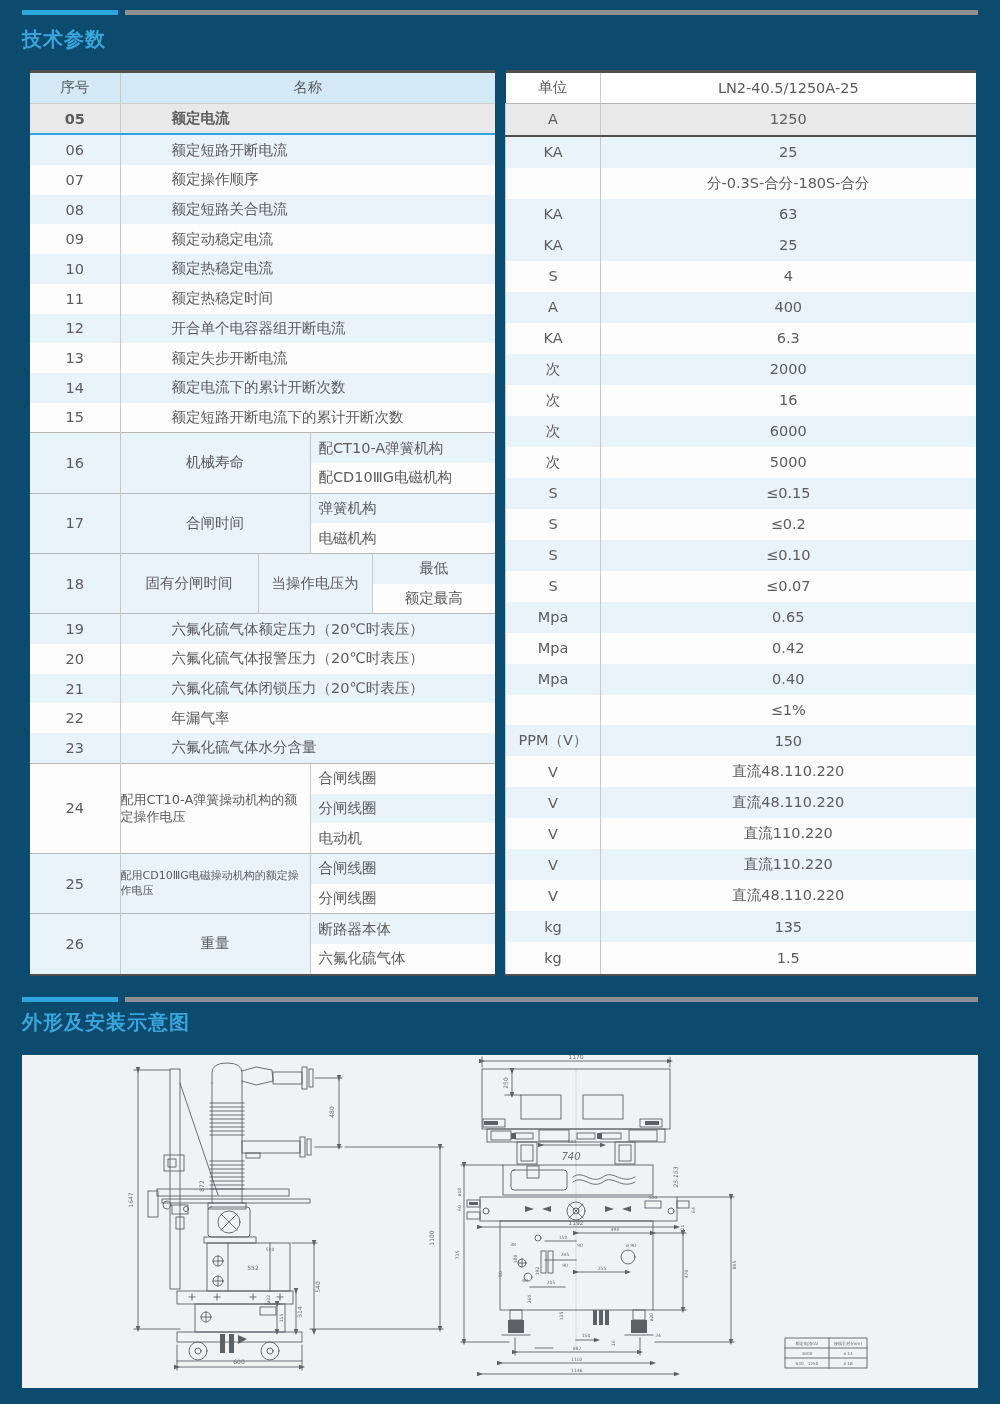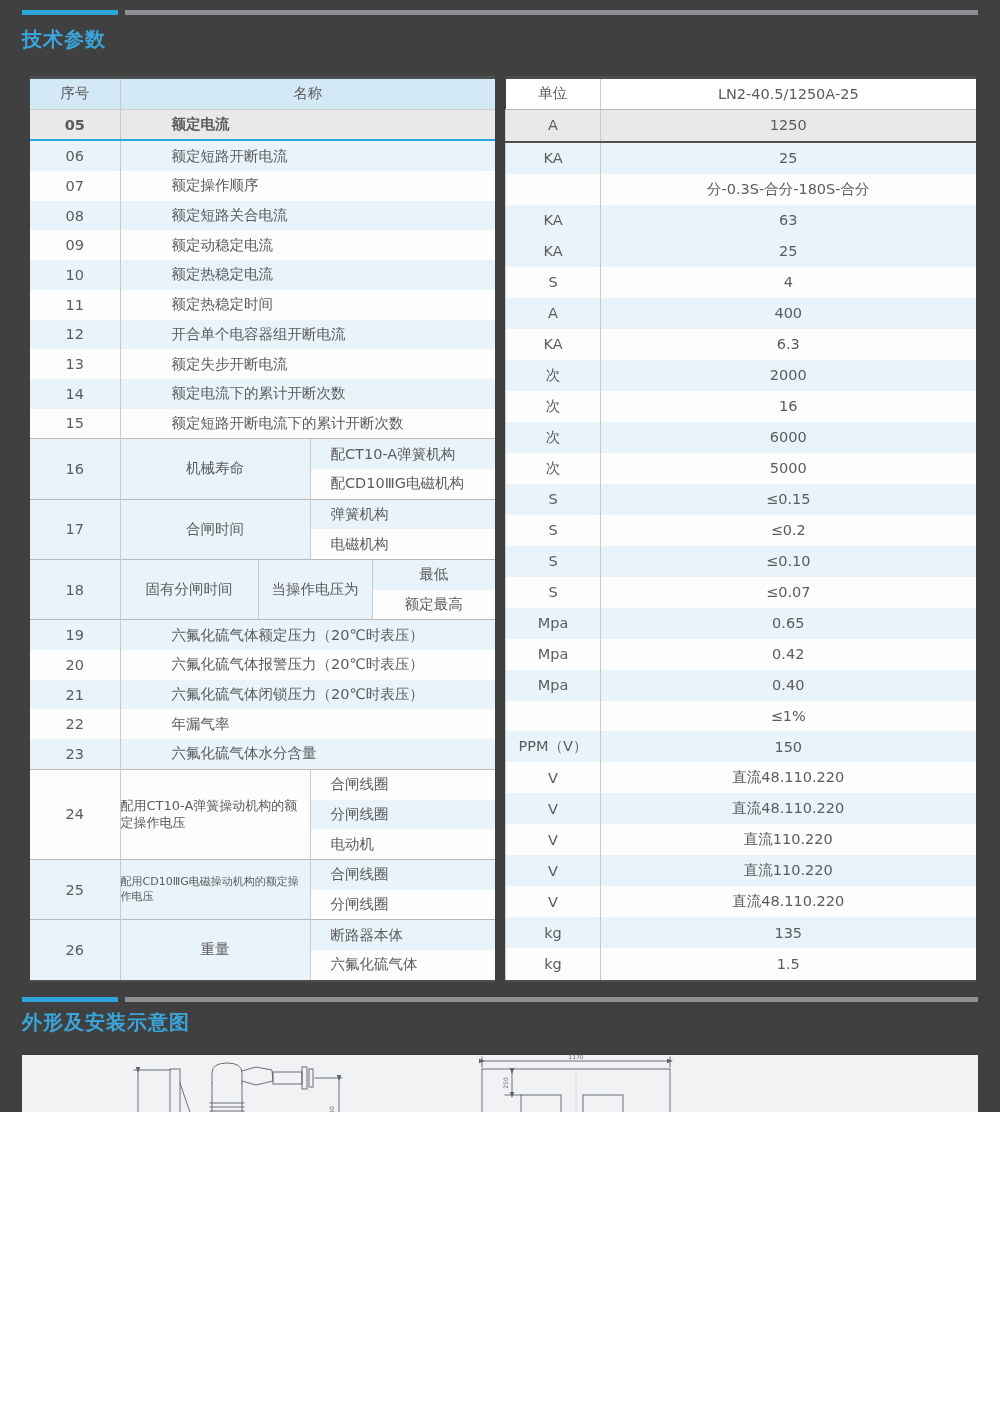--- a/index.html
+++ b/index.html
@@ -1,40 +1,40 @@
 <!DOCTYPE html>
 <html><head>
 <meta charset="utf-8">
 <style>
   html,body{margin:0;padding:0;background:#fff;}
   body{width:1000px;height:1404px;font-family:"DejaVu Sans","Liberation Sans",sans-serif;color:#5c5c5c;}
-  .page{position:relative;width:1000px;height:1112px;overflow:hidden;background:#404040;}
+  .page{position:relative;width:1000px;height:1404px;overflow:hidden;background:#0c4a6e;}
 
   .bar{position:absolute;left:22px;width:956px;height:5px;display:flex;}
   .bar .blue{width:96px;background:#2da5dd;}
   .bar .gap{width:7px;}
   .bar .gray{flex:1;background:#8e9093;}
   .bar1{top:10px;} .bar2{top:997px;}
 
   .sec-title{position:absolute;left:22px;color:#3aa5da;font-size:20px;font-weight:bold;letter-spacing:1px;}
   .t1{top:26px;} .t2{top:1009px;}
 
-  .tables{position:absolute;left:30px;top:76px;display:flex;}
+  .tables{position:absolute;left:30px;top:70px;display:flex;}
   table{border-collapse:collapse;table-layout:fixed;font-size:14.5px;color:#5c5c5c;}
   .t-left{width:465px;border-top:3px solid #4f4f4f;border-bottom:2px solid #4f4f4f;}
   .t-right{width:470px;border-top:3px solid #4f4f4f;border-bottom:2px solid #4f4f4f;margin-left:10px;}
   th,td{height:29.7px;padding:0 2px;font-weight:normal;text-align:center;overflow:hidden;}
   .t-left th{background:#d3eaf6;border-bottom:1px solid #cfcfcf;}
   .t-right th{background:#fff;border-bottom:1px solid #b5b5b5;}
   .r-b{background:#e9f3fa;} .r-w{background:#fdfdfd;} .r-gray{background:#e9e9e9;}
   .c-name{text-align:left;padding-left:51px;border-left:1px solid #c9c9c9;}
   .c-group{border-left:1px solid #c9c9c9;}
   .c-groupl{border-left:1px solid #c9c9c9;text-align:left;padding-left:0;font-size:13px;line-height:1.35;}
   .c-sm{font-size:11px;}
-  .c-sub{text-align:left;padding-left:20px;border-left:1px solid #c9c9c9;margin-left:11px;}
+  .c-sub{text-align:left;padding-left:8px;border-left:1px solid #c9c9c9;margin-left:11px;}
   .c-subc{text-align:center;border-left:1px solid #c9c9c9;}
   .c-unit{border-left:1px solid #c9c9c9;}
   .c-val{border-left:1px solid #c9c9c9;}
   .t-left tr.gline td{border-top:1px solid #b9b9b9;}
   .t-left tr.row05 td{border-bottom:2px solid #2ba7e0;font-weight:bold;}
   .t-right tr.row05 td{border-bottom:2px solid #4f4f4f;}
   .hdr-name{border-left:1px solid #c9c9c9;}
 
   .panel{position:absolute;left:22px;top:1055px;width:956px;height:333px;background:#f1f2f4;}
   .svg-side{position:absolute;left:98px;top:0;}

